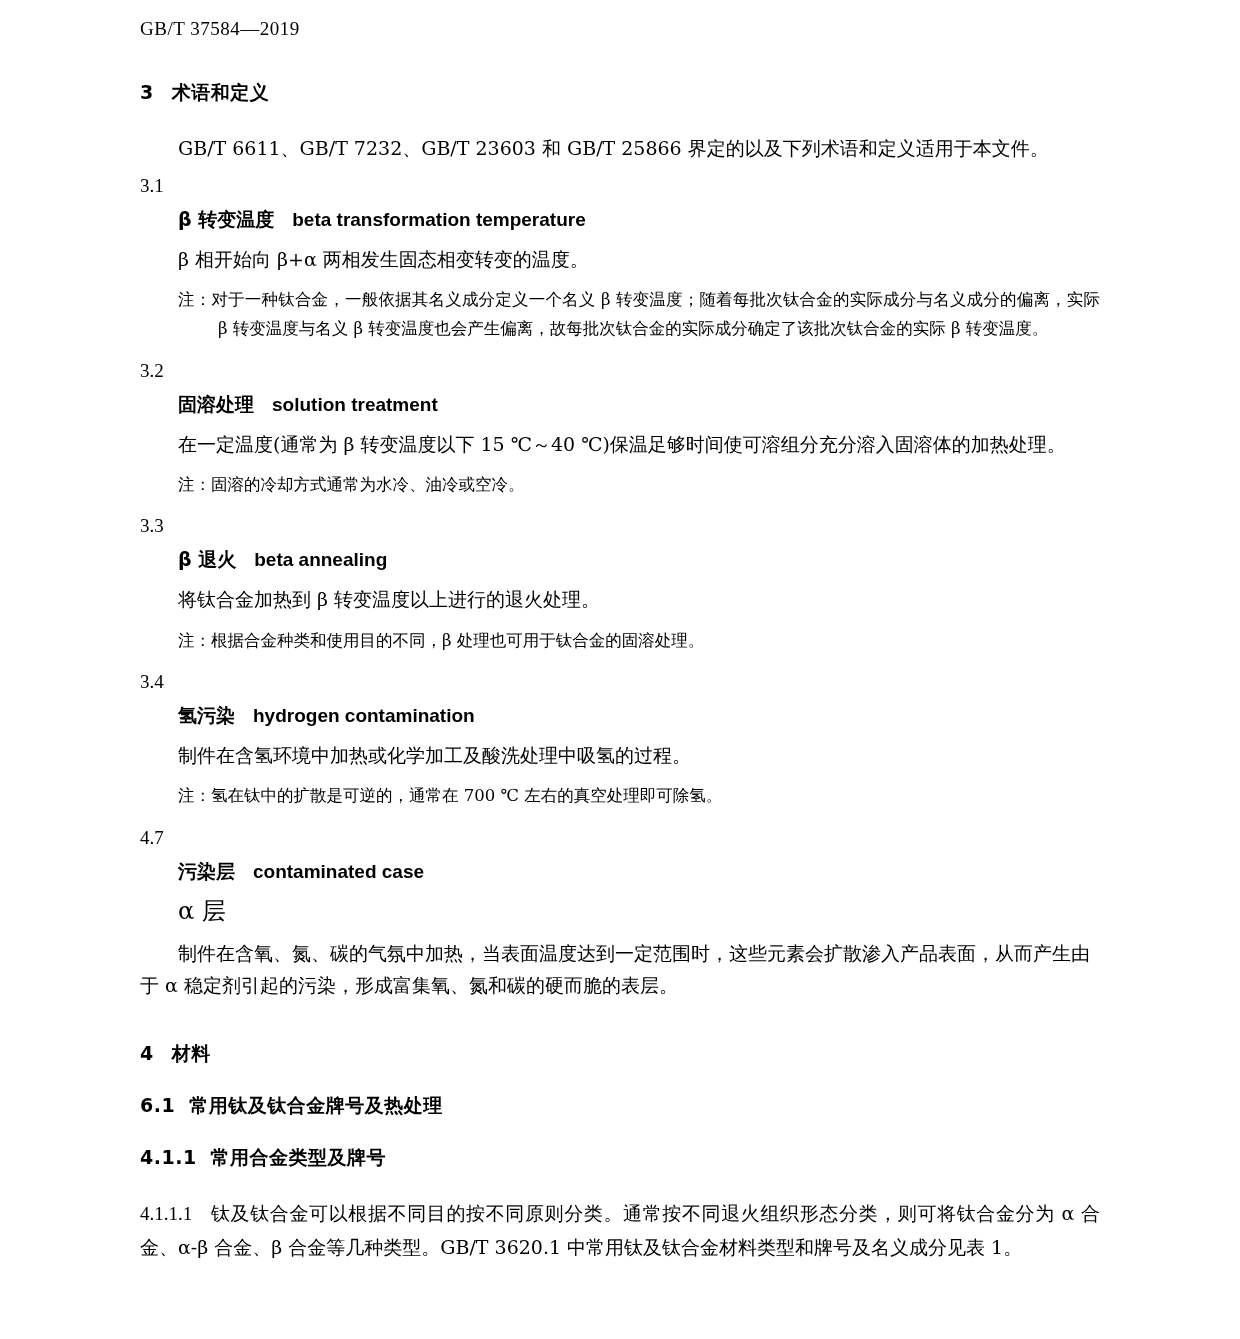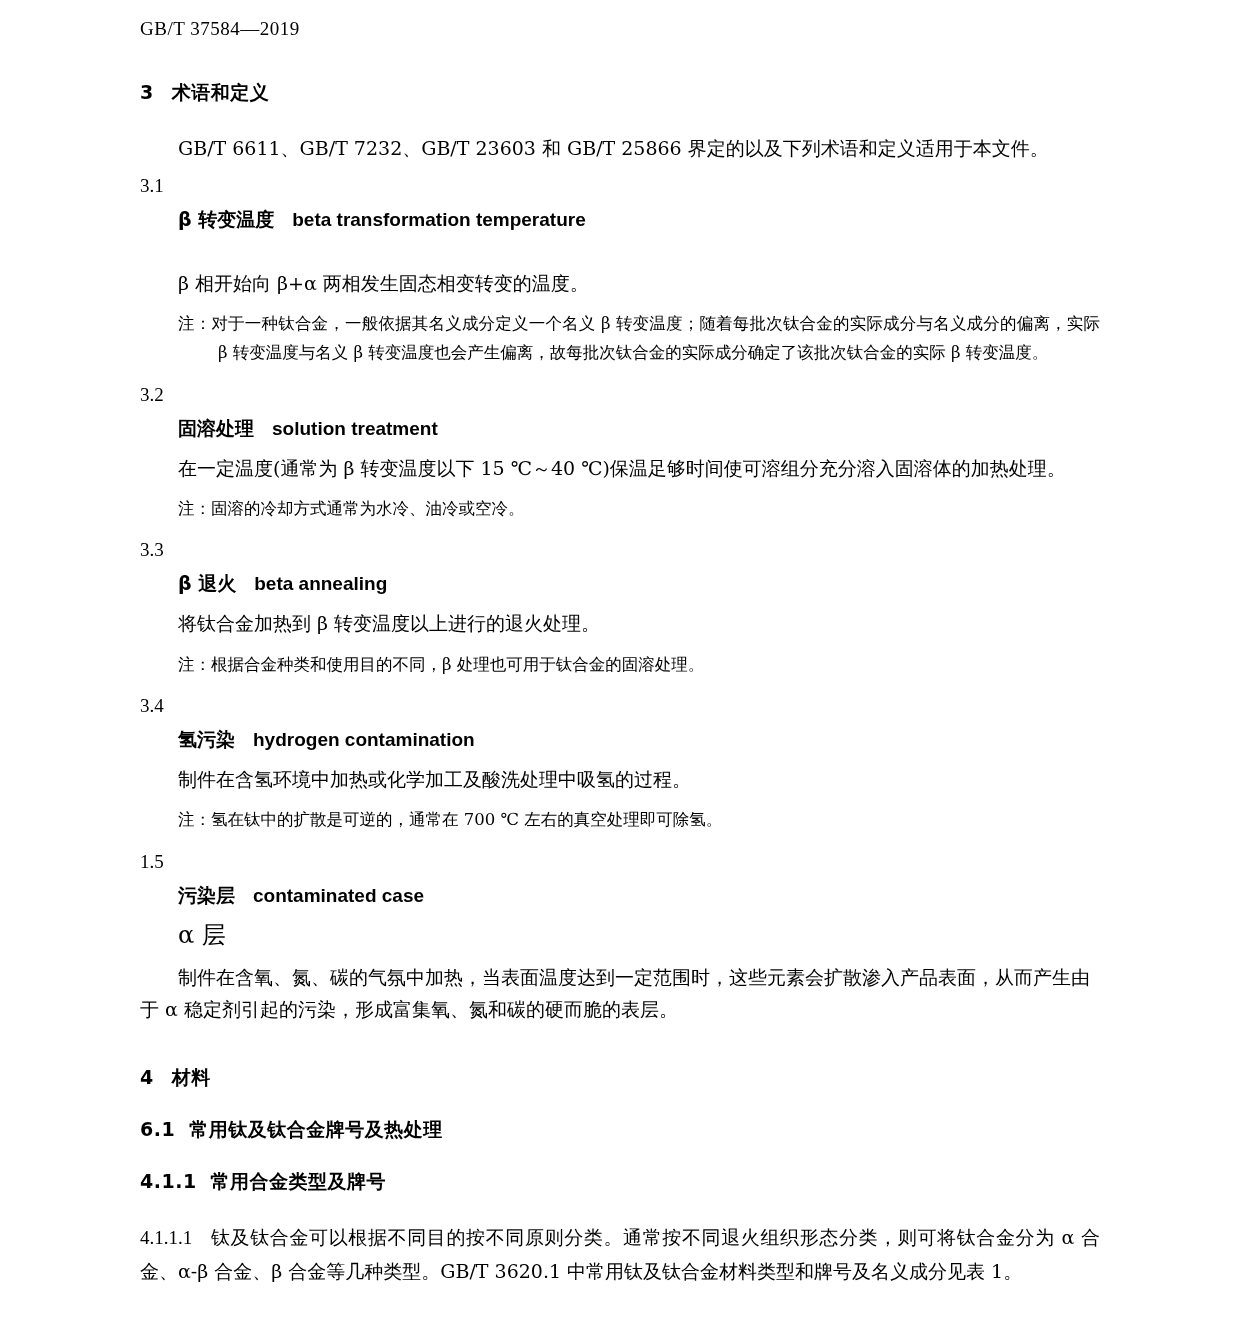--- a/index.html
+++ b/index.html
@@ -117,21 +117,21 @@
     <div class="para indent">GB/T 6611、GB/T 7232、GB/T 23603 和 GB/T 25866 界定的以及下列术语和定义适用于本文件。</div>
 
     <div class="blockgap-s"></div>
 
     <div class="sub-num">3.1</div>
     <div class="blockgap-s"></div>
     <div class="term">
       <span class="term-cn">β 转变温度</span><span class="gap-md"></span><span class="term-en">beta transformation temperature</span>
     </div>
     <div class="blockgap-s"></div>
-    <div class="def" style="margin-left:38px;margin-top:24px;">β 相开始向 β+α 两相发生固态相变转变的温度。</div>
+    <div class="def" style="margin-left:38px;">β 相开始向 β+α 两相发生固态相变转变的温度。</div>
     <div class="blockgap-s"></div>
     <div class="note note-hang">注：对于一种钛合金，一般依据其名义成分定义一个名义 β 转变温度；随着每批次钛合金的实际成分与名义成分的偏离，实际 β 转变温度与名义 β 转变温度也会产生偏离，故每批次钛合金的实际成分确定了该批次钛合金的实际 β 转变温度。</div>
 
     <div class="blockgap-m"></div>
 
     <div class="sub-num">3.2</div>
     <div class="blockgap-s"></div>
     <div class="term">
       <span class="term-cn">固溶处理</span><span class="gap-md"></span><span class="term-en">solution treatment</span>
     </div>
@@ -159,21 +159,21 @@
     <div class="term">
       <span class="term-cn">氢污染</span><span class="gap-md"></span><span class="term-en">hydrogen contamination</span>
     </div>
     <div class="blockgap-s"></div>
     <div class="def" style="margin-left:38px;">制件在含氢环境中加热或化学加工及酸洗处理中吸氢的过程。</div>
     <div class="blockgap-s"></div>
     <div class="note note-hang">注：氢在钛中的扩散是可逆的，通常在 700 ℃ 左右的真空处理即可除氢。</div>
 
     <div class="blockgap-m"></div>
 
-    <div class="sub-num">1.5</div>
+    <div class="sub-num">4.7</div>
     <div class="blockgap-s"></div>
     <div class="term">
       <span class="term-cn">污染层</span><span class="gap-md"></span><span class="term-en">contaminated case</span>
     </div>
     <div class="blockgap-s"></div>
     <div class="alpha-layer">α 层</div>
     <div class="blockgap-s"></div>
     <div class="def indent">制件在含氧、氮、碳的气氛中加热，当表面温度达到一定范围时，这些元素会扩散渗入产品表面，从而产生由于 α 稳定剂引起的污染，形成富集氧、氮和碳的硬而脆的表层。</div>
 
     <div class="blockgap-xl"></div>

